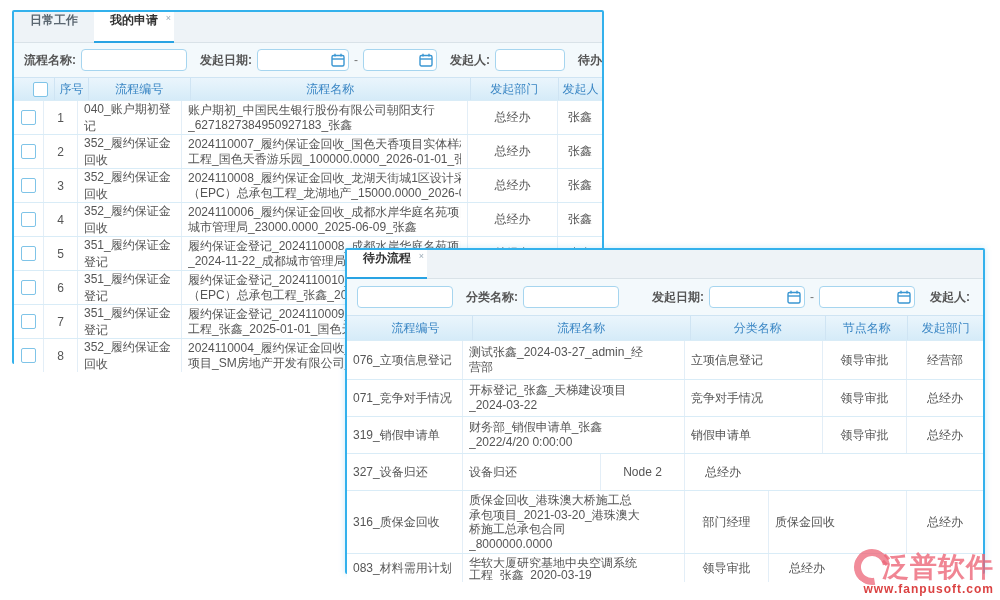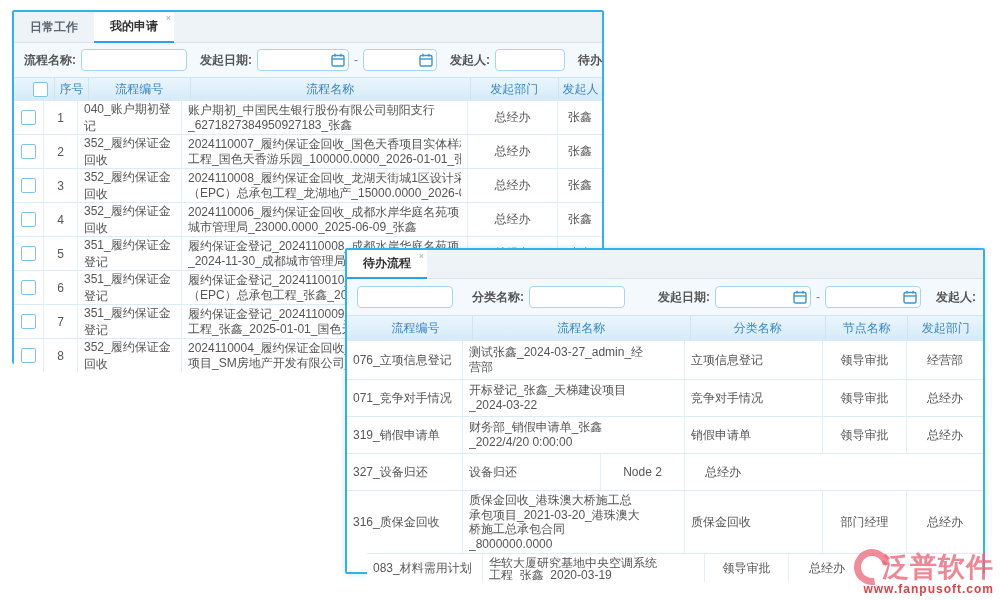--- a/index.html
+++ b/index.html
@@ -8,21 +8,21 @@
     background:#ffffff;
     font-family:"Liberation Sans","DejaVu Sans",sans-serif;
     font-size:12px;color:#555;
   }
   .panel{position:absolute;background:#fff;border:2px solid #33b1ec;box-sizing:border-box;border-radius:2px;}
   .panel-myapps{left:12px;top:10px;width:592px;height:354px;z-index:1;}
   .panel-todo{left:345px;top:248px;width:640px;height:326px;z-index:2;box-shadow:0 0 6px rgba(51,177,236,.25);}
 
   
   .tabbar{height:30px;background:#eef3f7;border-bottom:1px solid #d9e2e8;display:flex;align-items:stretch;}
-  .tab{padding:0 16px;display:flex;align-items:center;font-weight:bold;color:#5a6670;position:relative;cursor:pointer;white-space:nowrap;}
+  .tab{padding:0 16px;display:flex;font-weight:bold;color:#5a6670;position:relative;cursor:pointer;white-space:nowrap;}
   .tab.active{background:#fff;color:#333;border-bottom:2px solid #29a3e3;margin-bottom:-1px;}
   .tab .close{position:absolute;top:1px;right:3px;font-size:9px;color:#9aaab6;font-weight:normal;line-height:10px;}
 
   
   .searchbar{background:#f3f9fc;display:flex;align-items:center;padding:0 10px;gap:5px;color:#555;font-weight:bold;white-space:nowrap;overflow:hidden;}
   .panel-myapps .searchbar{height:34px;}
   .panel-todo .searchbar{height:36px;}
   .searchbar label{flex:0 0 auto;}
   input.txt{height:22px;border:1px solid #a6d5ef;border-radius:4px;background:#fff;outline:none;padding:0 4px;font-size:12px;box-sizing:border-box;font-family:inherit;color:#333;}
   .datewrap{position:relative;flex:0 0 auto;}
@@ -35,21 +35,21 @@
   .trow{display:flex;border-top:1px solid #d9ecf7;background:#fff;}
   .th,.td{box-sizing:border-box;border-right:1px solid #cfe4f3;display:flex;align-items:center;justify-content:center;overflow:hidden;}
   .trow .td{border-right:1px solid #e3eef7;color:#555;}
   .th:last-child,.td:last-child{border-right:none;}
   .left{justify-content:flex-start;padding-left:6px;text-align:left;}
   .namecell{flex-direction:column;align-items:flex-start;justify-content:center;padding:2px 6px;line-height:15px;}
   .namecell span{white-space:nowrap;overflow:hidden;max-width:100%;}
   .p1 .thead{height:22px;}
   .p1 .trow{height:33px;}
   .p2 .thead{height:24px;}
-  .h38{height:38px;}.h36{height:36px;}.h62{height:62px;}.h28{height:28px;margin-left:20px;}
+  .h38{height:38px;}.h36{height:36px;}.h62{height:62px;}.h28{height:28px;}
 
   
   .p1 .c-cbx{width:30px;}
   .p1 .c-seq{width:34px;}
   .p1 .c-code{width:104px;}
   .p1 .c-name{width:286px;}
   .p1 .c-dept{width:90px;}
   .p1 .c-init{width:44px;}
 
   
@@ -175,21 +175,21 @@
     <div class="td c-init">张鑫</div>
   </div>
   <div class="trow">
     <div class="td c-cbx">
         <span class="checkbox"></span>
       </div>
     <div class="td c-seq">5</div>
     <div class="td c-code left">351_履约保证金登记</div>
     <div class="td c-name namecell">
         <span>履约保证金登记_2024110008_成都水岸华庭名苑项目一标段_张鑫</span>
-        <span>_2024-11-30_成都城市管理局</span>
+        <span>_2024-11-22_成都城市管理局</span>
       </div>
     <div class="td c-dept">总经办</div>
     <div class="td c-init">张鑫</div>
   </div>
   <div class="trow">
     <div class="td c-cbx">
         <span class="checkbox"></span>
       </div>
     <div class="td c-seq">6</div>
     <div class="td c-code left">351_履约保证金登记</div>
@@ -231,21 +231,21 @@
 <div class="panel panel-todo p2">
   <div class="tabbar" style="height:28px">
     <div class="tab active">
       <span>待办流程</span>
       <span class="close">×</span>
     </div>
   </div>
 
   <div class="searchbar">
     <input class="txt" style="width: 96px;" type="text">
-    <label style="margin-left:14px">分类名称:</label>
+    <label style="margin-left:8px">分类名称:</label>
     <input class="txt" style="width: 96px;" type="text">
     <label style="margin-left:28px">发起日期:</label>
     <span class="datewrap" style="width:96px">
       <input class="txt" type="text" style="">
       <svg class="cal-icon" viewBox="0 0 14 14">
           <rect x="1" y="2.5" width="12" height="10.5" rx="1.5" fill="none" stroke="#3a96d2" stroke-width="1.4"></rect>
           <line x1="1" y1="6" x2="13" y2="6" stroke="#3a96d2" stroke-width="1.4"></line>
           <line x1="4" y1="0.8" x2="4" y2="3.5" stroke="#3a96d2" stroke-width="1.4"></line>
           <line x1="10" y1="0.8" x2="10" y2="3.5" stroke="#3a96d2" stroke-width="1.4"></line>
         </svg>
@@ -309,22 +309,22 @@
     <div class="td c-dept">总经办</div>
   </div>
   <div class="trow h62">
     <div class="td c-code left">316_质保金回收</div>
     <div class="td c-name namecell">
         <span>质保金回收_港珠澳大桥施工总</span>
         <span>承包项目_2021-03-20_港珠澳大</span>
         <span>桥施工总承包合同</span>
         <span>_8000000.0000</span>
       </div>
+    <div class="td c-node">部门经理</div>
     <div class="td c-cat left">质保金回收</div>
-    <div class="td c-node">部门经理</div>
     <div class="td c-dept">总经办</div>
   </div>
   <div class="trow h28">
     <div class="td c-code left">083_材料需用计划</div>
     <div class="td c-name namecell">
         <span>华软大厦研究基地中央空调系统</span>
         <span>工程_张鑫_2020-03-19</span>
       </div>
     <div class="td c-node">领导审批</div>
     <div class="td c-dept">总经办</div>

